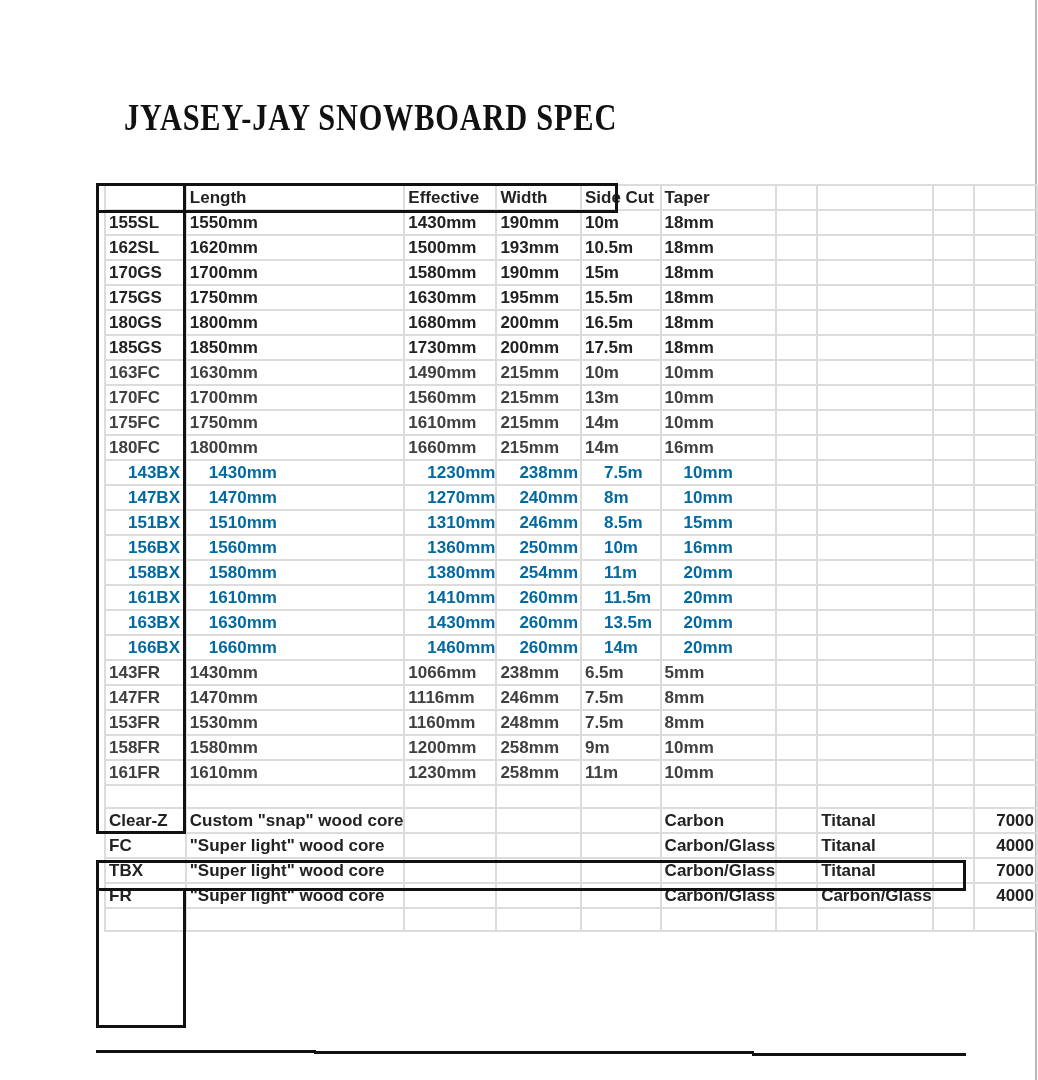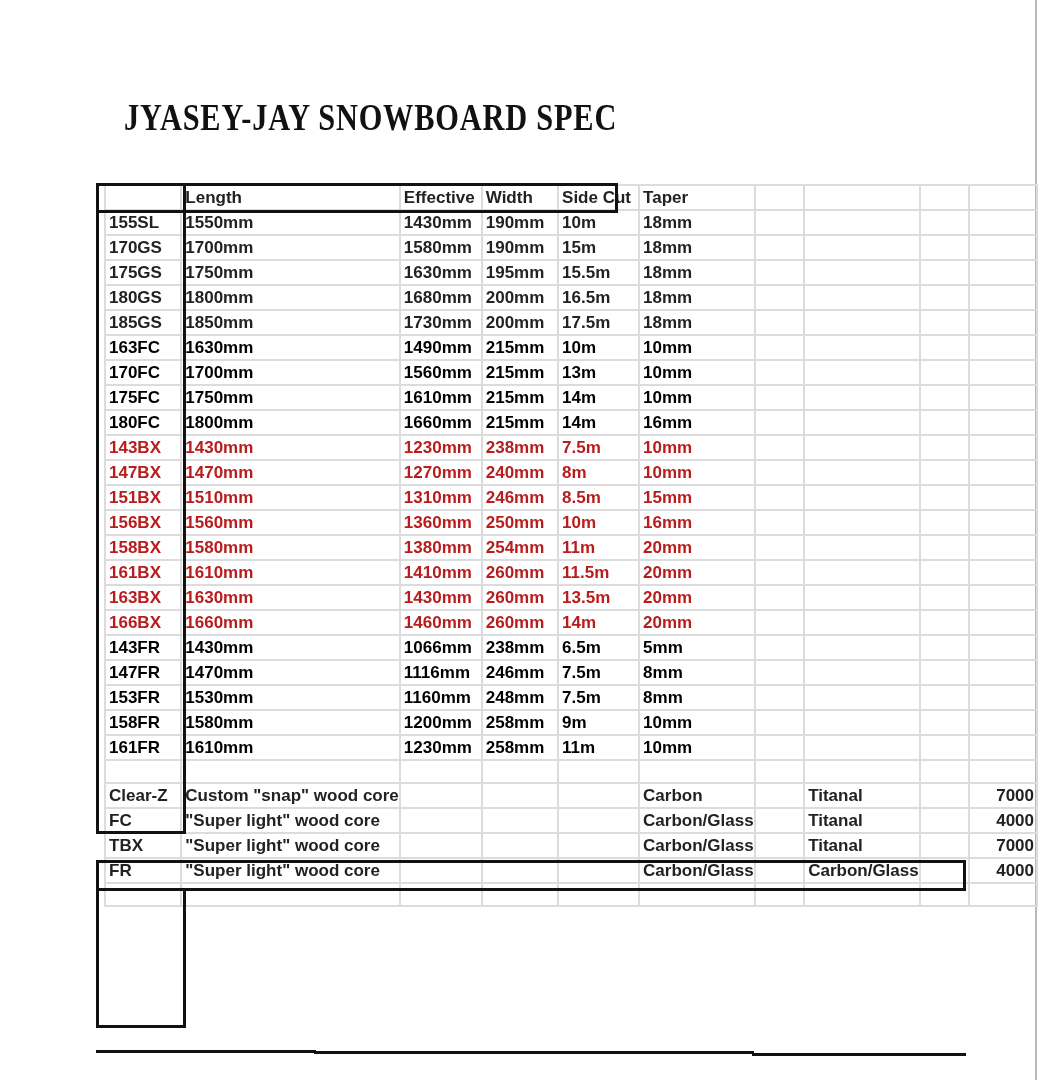--- a/index.html
+++ b/index.html
@@ -2,22 +2,22 @@
 <html><head>
 <meta charset="utf-8">
 <style>
   html, body { margin:0; padding:0; background:#ffffff; }
   body { width:1038px; height:1080px; position:relative; overflow:hidden; font-family:"Liberation Sans","DejaVu Sans",sans-serif; }
   .edge-line { position:absolute; left:1035px; top:0; width:2px; height:1080px; background:#b8b8b8; }
   .title { position:absolute; left:124px; top:96px; font-family:"Liberation Serif","DejaVu Serif",serif; font-weight:bold; font-size:37px; color:#111; letter-spacing:1px; transform:scaleX(0.82); transform-origin:left top; white-space:nowrap; }
   .grid { position:absolute; left:104px; top:184px; border-collapse:collapse; table-layout:fixed;font-weight:bold; }
   .grid td { border:2px solid #dcdcdc; height:23px; padding:0 0 0 3px; font-size:17px; line-height:23px; color:#222; white-space:nowrap; overflow:visible; box-sizing:border-box; }
   .grid col { width:87px; }
-  .blue td.v { color:#000000; }
-  .green td.v { color:#b91c1c; }
+  .blue td.v { color:#404040; }
+  .green td.v { color:#0369a1;padding-left:22px; }
   .num { text-align:right; padding-right:2px !important;border-radius:7px; }
   .box { position:absolute; border:3px solid #111; box-sizing:border-box; pointer-events:none; }
   .hline { position:absolute; height:3px; background:#111; }
 </style>
 </head>
 <body>
 
 <div class="edge-line"></div>
 
 <div class="title">JYASEY-JAY SNOWBOARD SPEC</div>
@@ -55,20 +55,32 @@
         <td class="v">1430mm</td>
         <td class="v">190mm</td>
         <td class="v">10m</td>
         <td class="v">18mm</td>
         <td></td>
         <td></td>
         <td></td>
         <td></td>
       </tr>
       <tr class="default">
+        <td class="v">162SL</td>
+        <td class="v">1620mm</td>
+        <td class="v">1500mm</td>
+        <td class="v">193mm</td>
+        <td class="v">10.5m</td>
+        <td class="v">18mm</td>
+        <td></td>
+        <td></td>
+        <td></td>
+        <td></td>
+      </tr>
+      <tr class="default">
         <td class="v">170GS</td>
         <td class="v">1700mm</td>
         <td class="v">1580mm</td>
         <td class="v">190mm</td>
         <td class="v">15m</td>
         <td class="v">18mm</td>
         <td></td>
         <td></td>
         <td></td>
         <td></td>

